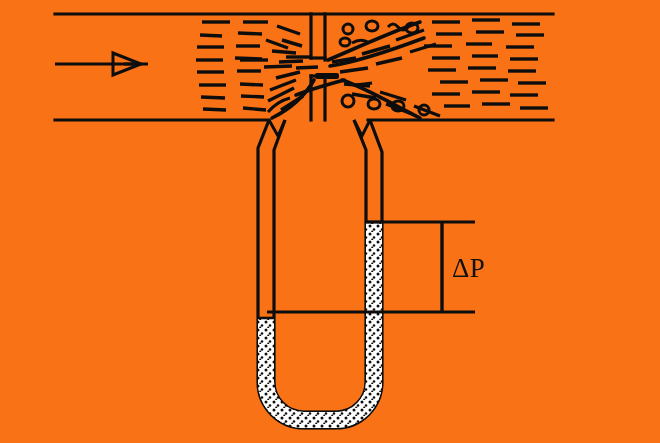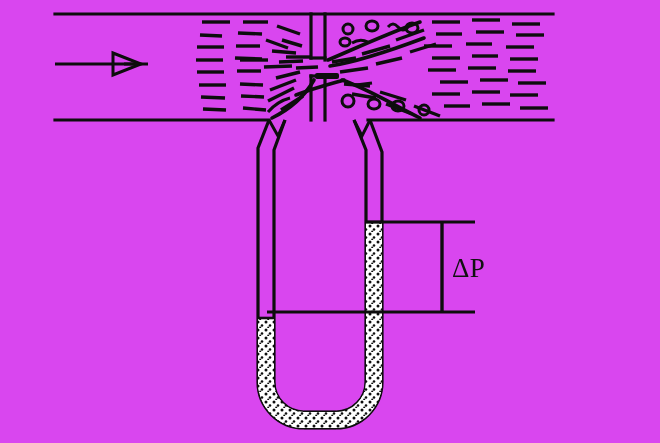--- a/index.html
+++ b/index.html
@@ -6,21 +6,21 @@
   html,body{margin:0;padding:0;background:#ffffff;}
   body{
     width:660px;height:443px;
     font-family:"Liberation Serif", serif;
     overflow:hidden;
     position:relative;
   }
   #stage{
     position:relative;
     width:660px;height:443px;
-    background:#d946ef;
+    background:#f97316;
   }
   #diagram{position:absolute;left:0;top:0;width:660px;height:443px;display:block;}
   .stroke{stroke:#0d0d0d;fill:none;}
   .fillblk{fill:#0d0d0d;stroke:none;}
   .lbl{
     font-family:"Liberation Serif", serif;
     font-size:27px;
     fill:#111111;
     letter-spacing:0.5px;
   }

